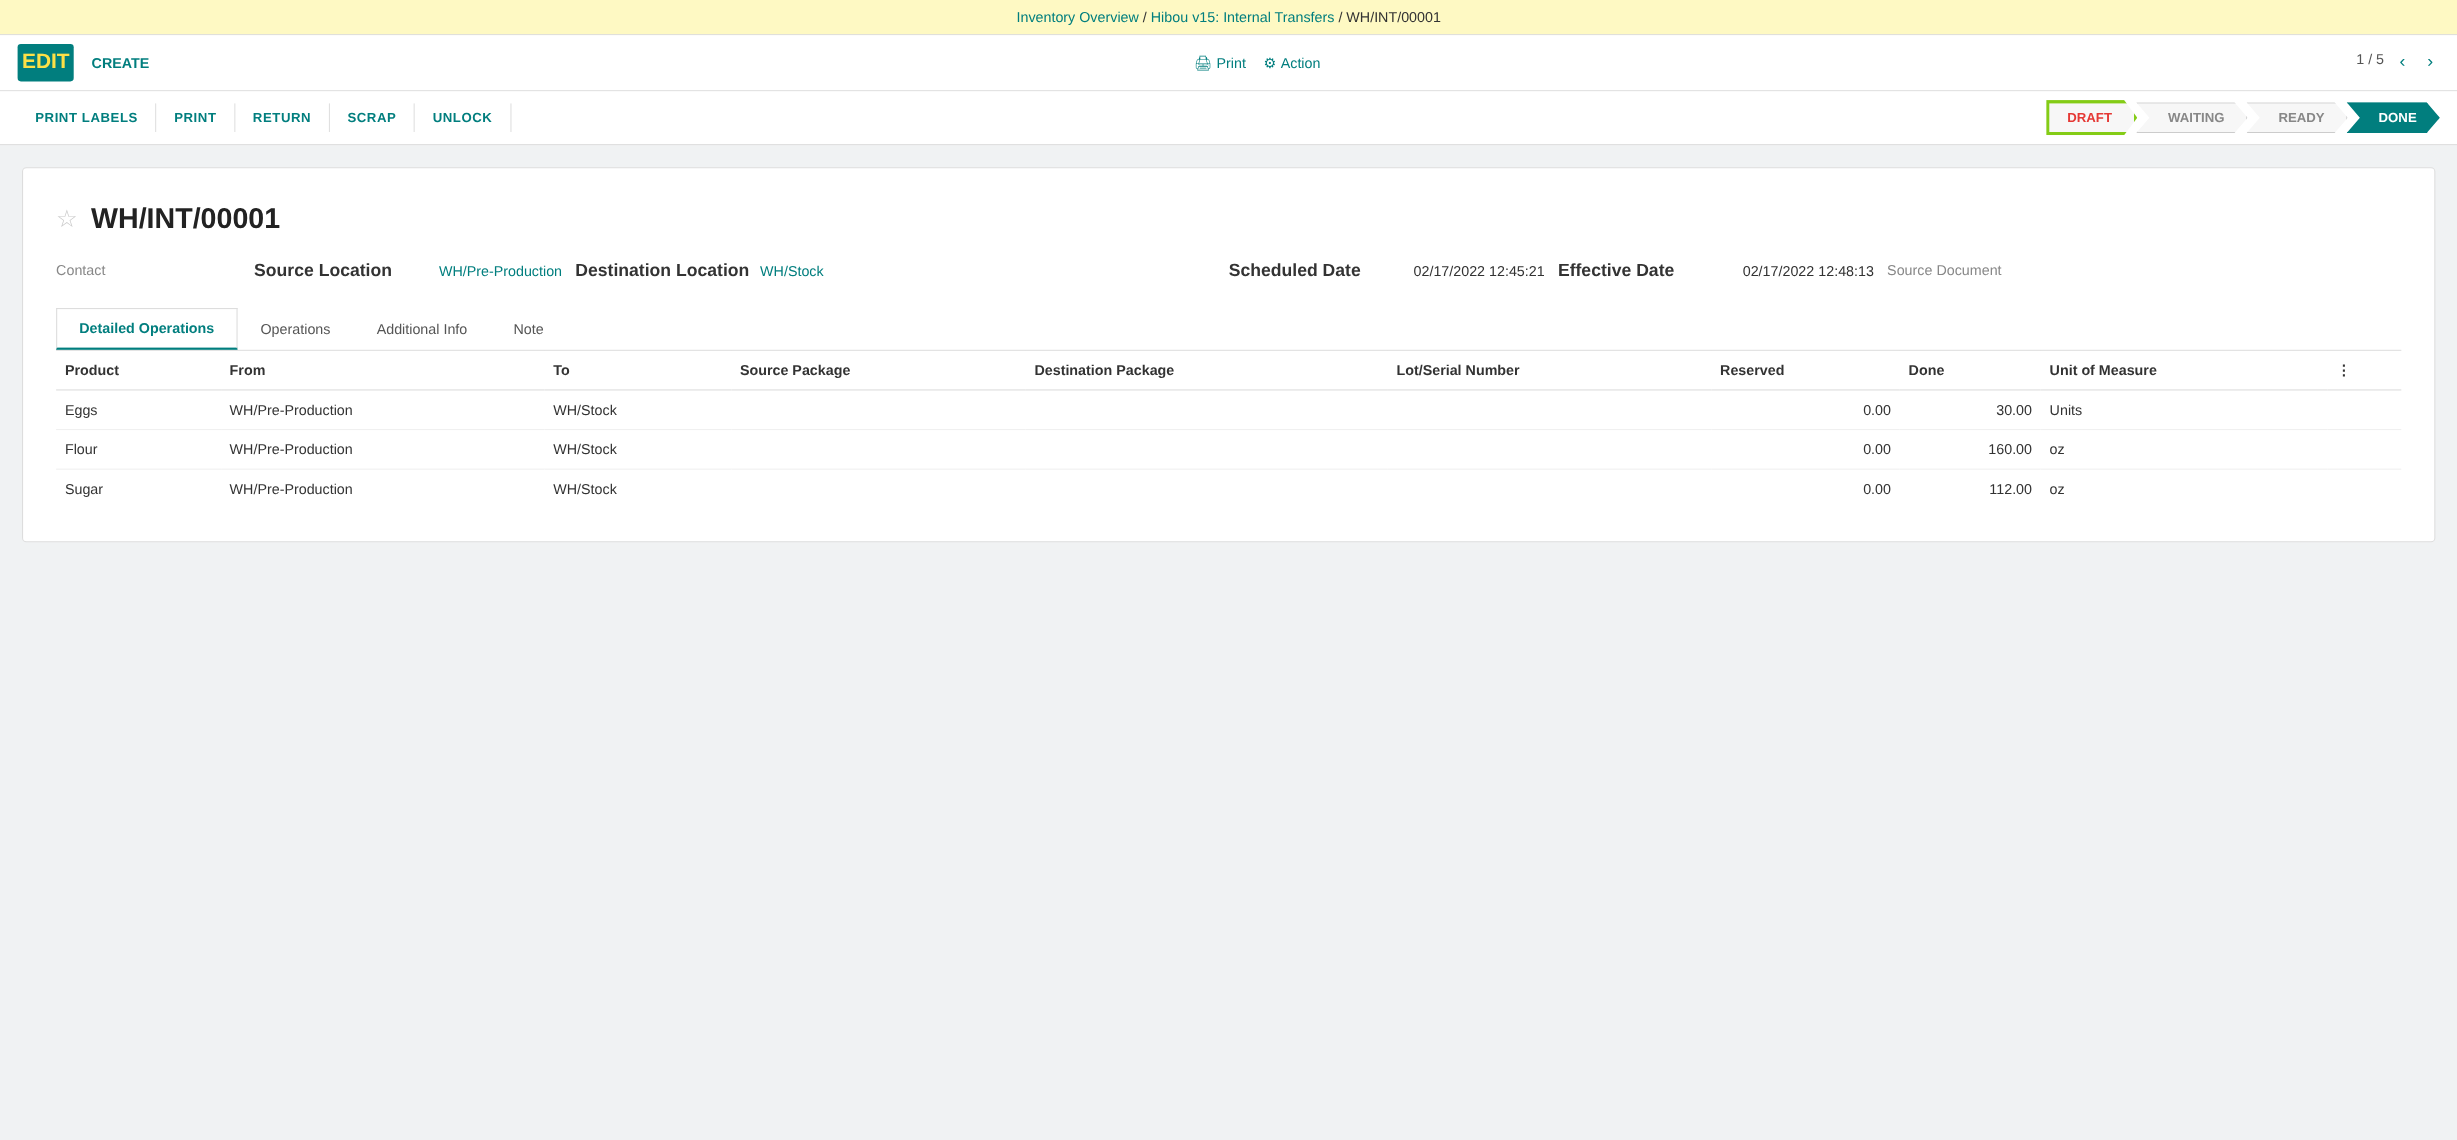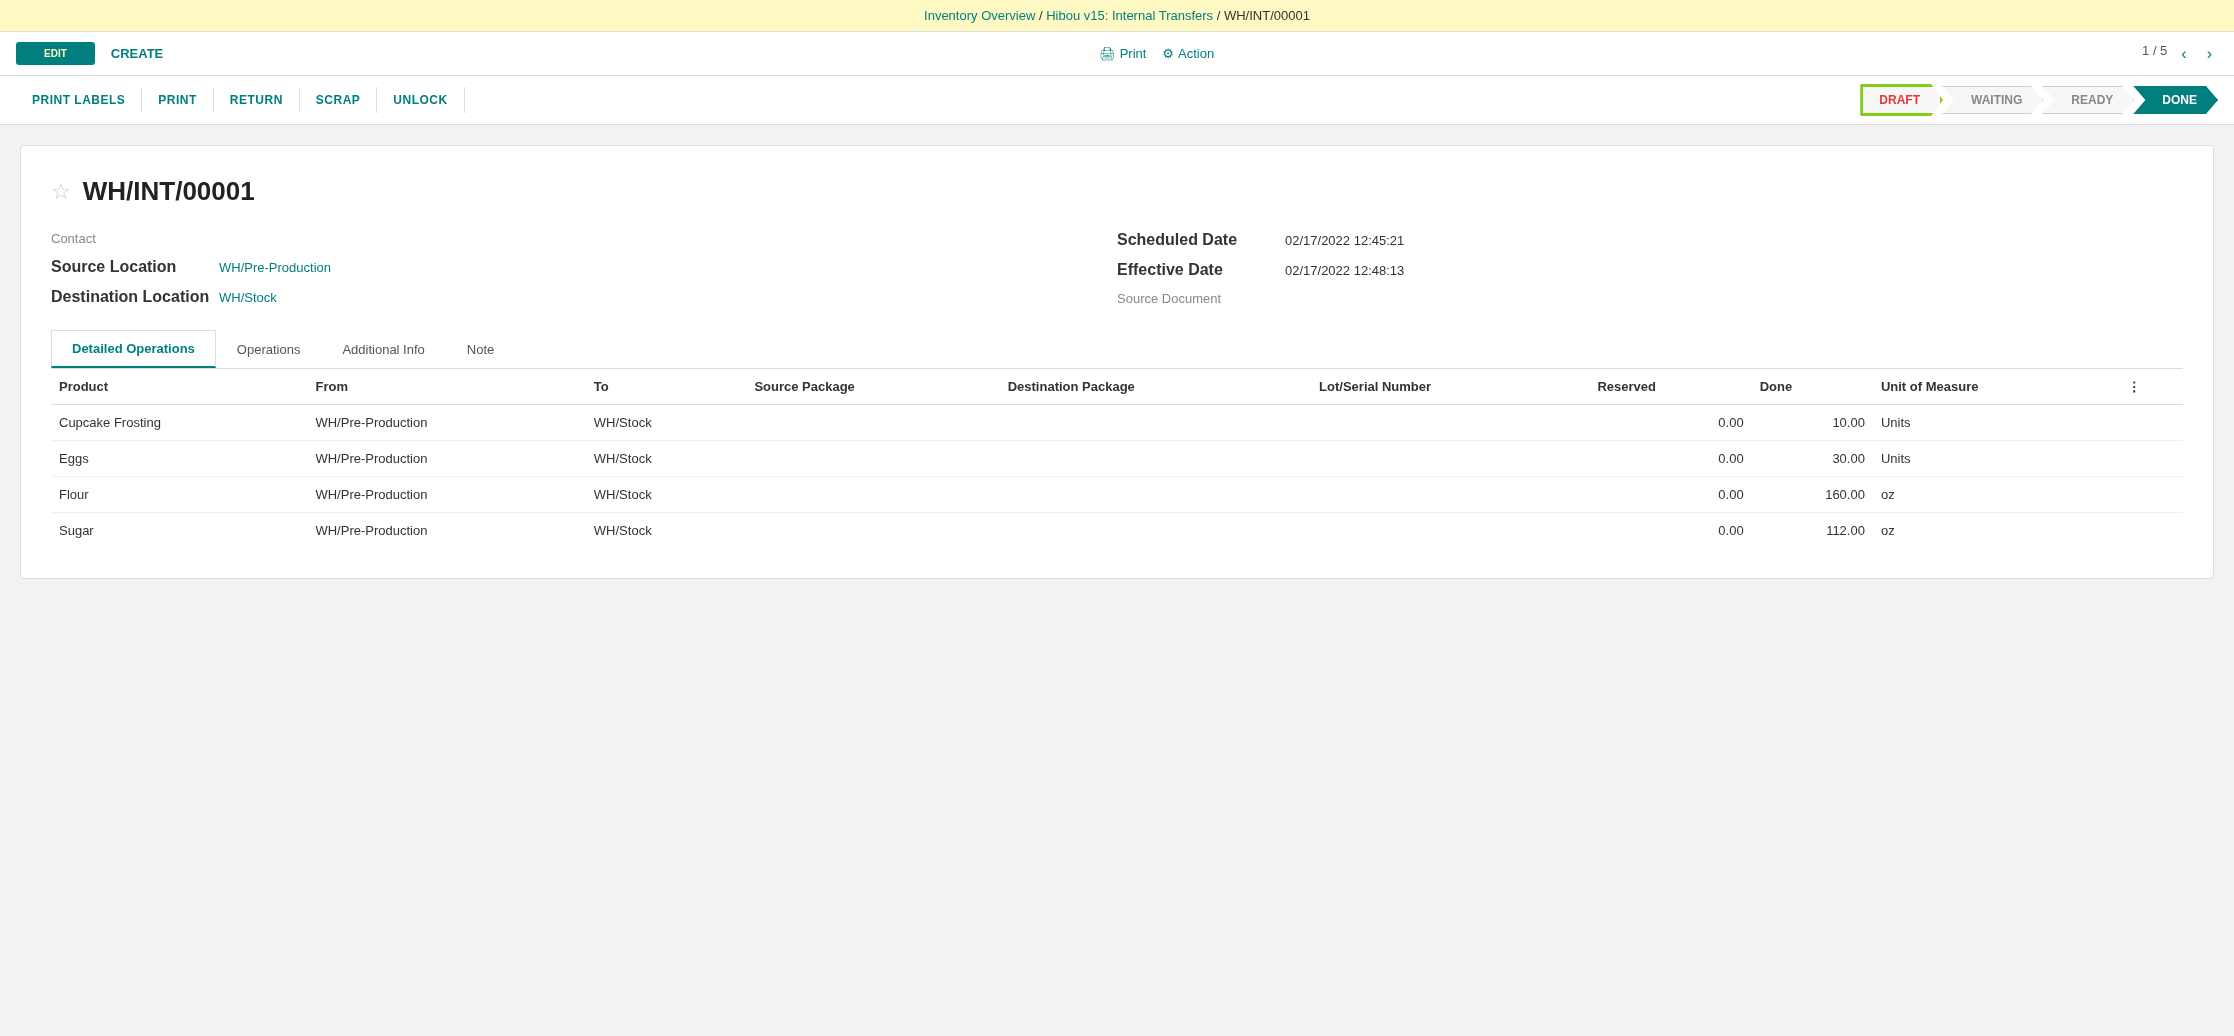--- a/index.html
+++ b/index.html
@@ -21,24 +21,24 @@
     .action-bar {
       background: #fff;
       padding: 8px 16px;
       display: flex;
       align-items: center;
       border-bottom: 1px solid #ddd;
       gap: 8px;
     }
     .btn-edit {
       background: #017e7e;
-      color: #fef9c3;
+      color: #fde047;
       border: none;
-      padding: 6px 28px;
-      font-size: 10px;
+      padding: 6px 4px;
+      font-size: 19px;
       font-weight: 600;
       cursor: pointer;
       border-radius: 3px;
     }
     .btn-create {
       background: none;
       color: #017e7e;
       border: none;
       font-size: 13px;
       font-weight: 600;
@@ -164,21 +164,21 @@
 
     
     .form-grid {
       display: grid;
       grid-template-columns: 1fr 1fr;
       gap: 0;
       margin-bottom: 24px;
     }
     .form-left, .form-right {
       display: flex;
-      flex-direction: column;
+      flex-direction: row;
       gap: 12px;
     }
     .form-row {
       display: flex;
       align-items: baseline;
       gap: 8px;
     }
     .form-label {
       font-size: 13px;
       color: #888;
@@ -370,32 +370,20 @@
           <th>Source Package</th>
           <th>Destination Package</th>
           <th>Lot/Serial Number</th>
           <th class="col-number">Reserved</th>
           <th class="col-number">Done</th>
           <th>Unit of Measure</th>
           <th class="col-options">⋮</th>
         </tr>
       </thead>
       <tbody id="table-body">
-      <tr>
-      <td>Cupcake Frosting</td>
-      <td>WH/Pre-Production</td>
-      <td>WH/Stock</td>
-      <td></td>
-      <td></td>
-      <td></td>
-      <td class="col-number">0.00</td>
-      <td class="col-number">10.00</td>
-      <td>Units</td>
-      <td class="col-options"></td>
-    </tr>
           <tr>
       <td>Eggs</td>
       <td>WH/Pre-Production</td>
       <td>WH/Stock</td>
       <td></td>
       <td></td>
       <td></td>
       <td class="col-number">0.00</td>
       <td class="col-number">30.00</td>
       <td>Units</td>

